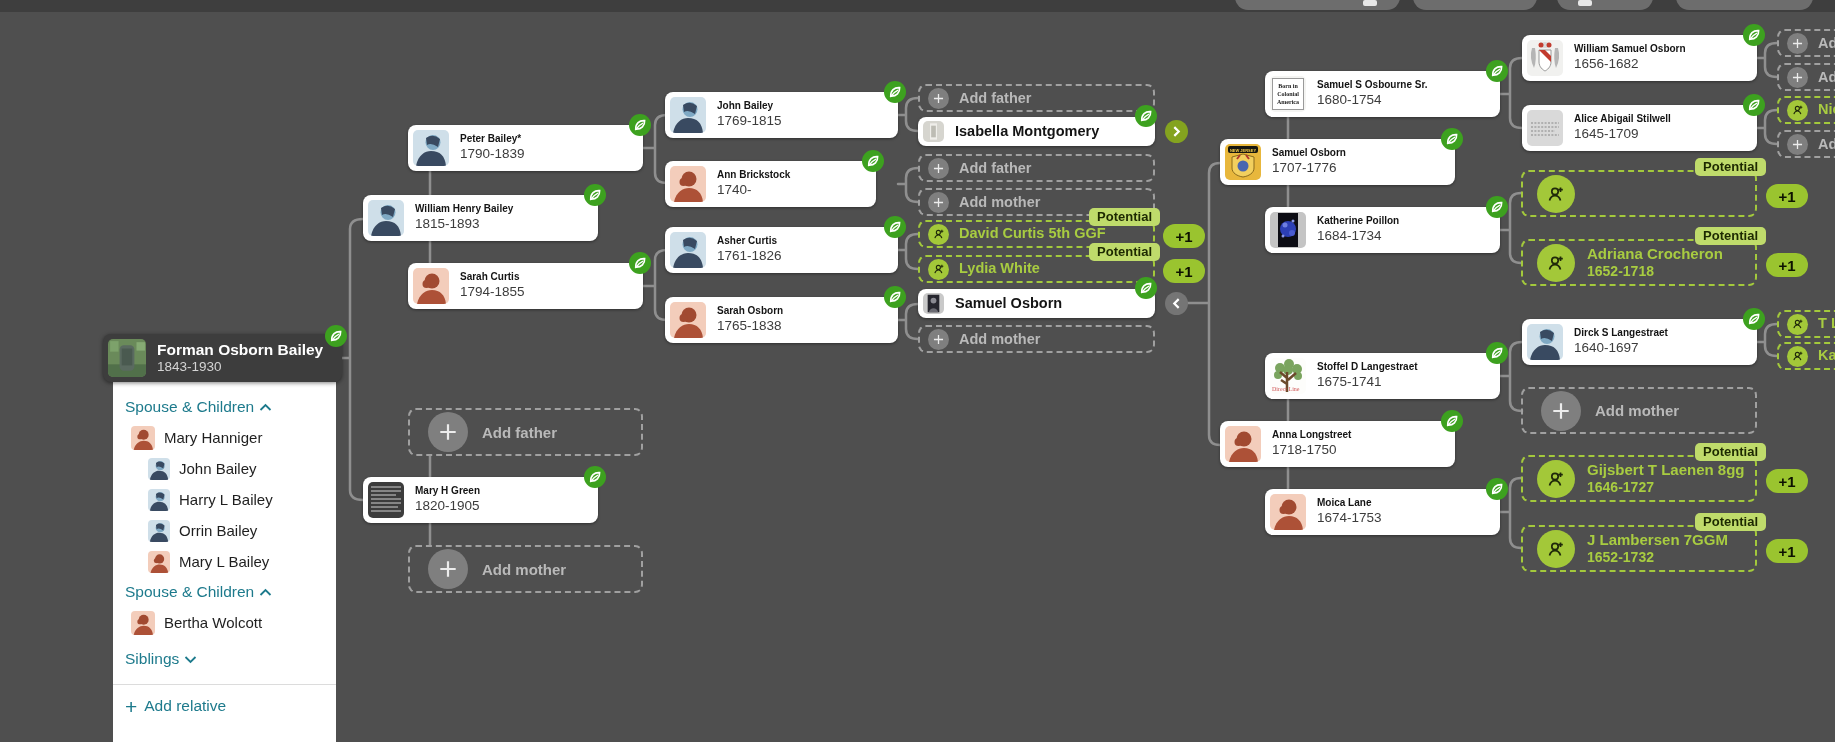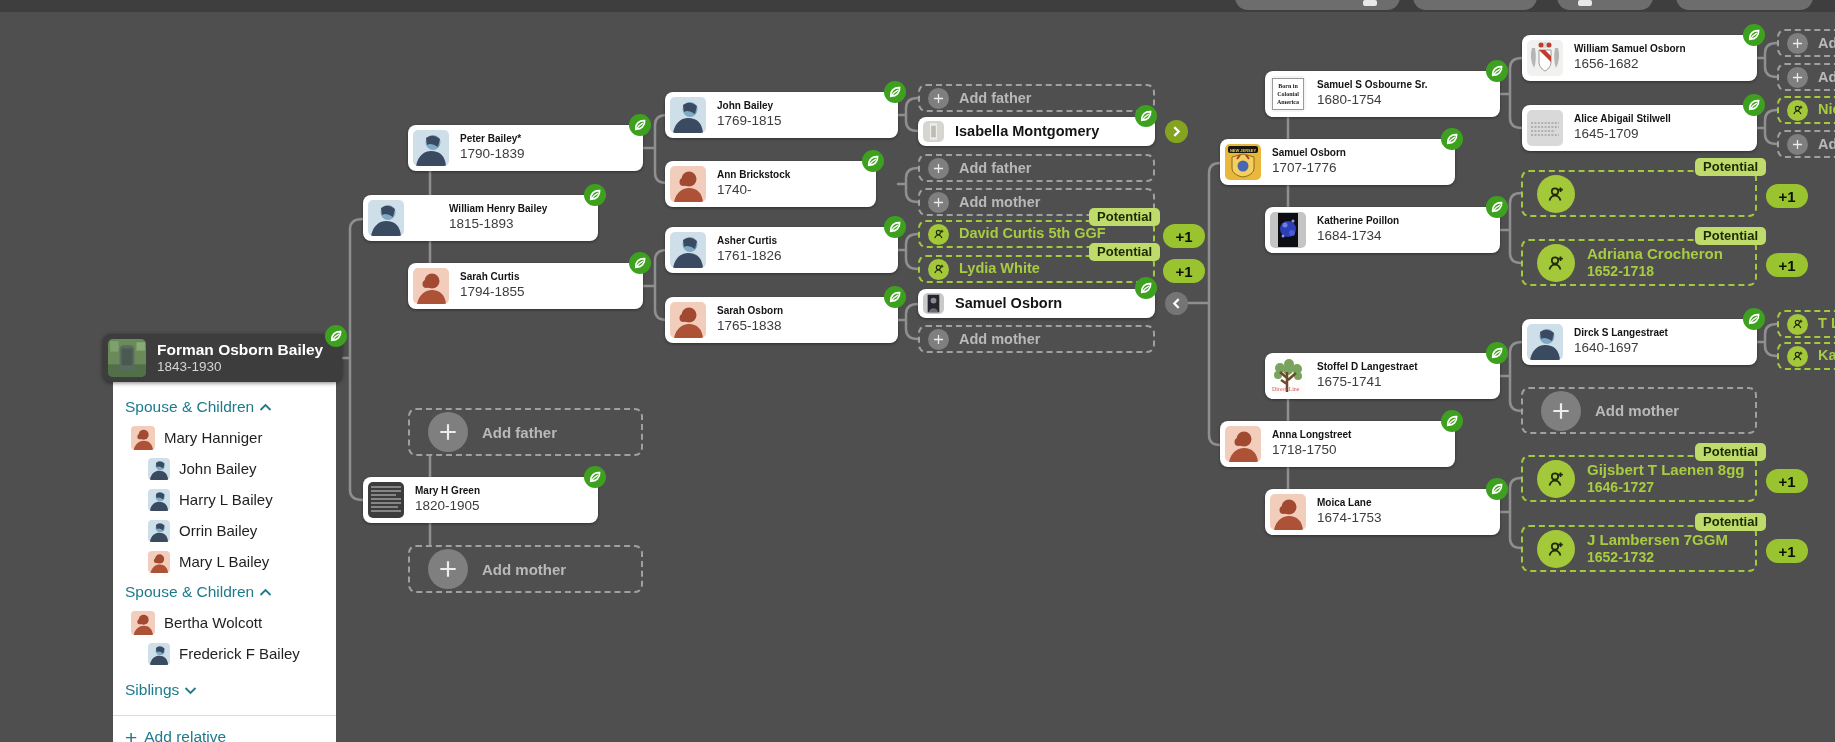--- a/index.html
+++ b/index.html
@@ -174,61 +174,52 @@
       </div>
       <div class="mrow spouse">
         <span class="mavatar" style="height: 24px; width: 24px;"><svg width="24" height="24" viewBox="0 0 36 36">
             <rect width="36" height="36" fill="#f3cdbb"></rect>
             <circle cx="19" cy="13" r="7.5" fill="#a14a31"></circle>
             <circle cx="13.5" cy="16" r="4" fill="#a14a31"></circle>
             <path d="M4 36 C6 26 13 22 19 22 C27 22 32 27 33 36 Z" fill="#ad5137"></path>
           </svg></span>
         <span class="mname">Bertha Wolcott</span>
       </div>
-      <div class="mrow child">
-        <span class="mavatar" style="height: 22px; width: 22px;"><svg width="22" height="22" viewBox="0 0 36 36">
+      <div class="sec-label" style="margin-top: 6px;">
+        <span>Siblings</span>
+        <span><svg width="13" height="9" viewBox="0 0 13 9">
+            <path d="M1.5 2 L6.5 7 L11.5 2" fill="none" stroke="#1d7a8c" stroke-width="1.8"></path>
+          </svg></span>
+      </div>
+      <div class="divider"></div>
+      <div id="add-relative">
+        <span class="plus">+</span>
+        <span>Add relative</span>
+      </div>
+    </div>
+
+  <div id="cards">
+      <div class="card white" style="left: 408px; top: 125px; width: 235px; height: 46px;">
+        <span class="photo" style="height: 36px; width: 36px;"><svg width="36" height="36" viewBox="0 0 36 36">
             <rect width="36" height="36" fill="#cfdfe9"></rect>
             <circle cx="20" cy="12.5" r="7.5" fill="#7fa9c4"></circle>
             <path d="M3 36 C5 25 12 21 18 21 C27 21 32 26 33 36 Z" fill="#394a61"></path>
             <path d="M13 8 Q20 3 27 9 L25 17 Q18 12 14 15 Z" fill="#394a61"></path>
           </svg></span>
-        <span class="mname">Frederick F Bailey</span>
-      </div>
-      <div class="sec-label" style="margin-top: 6px;">
-        <span>Siblings</span>
-        <span><svg width="13" height="9" viewBox="0 0 13 9">
-            <path d="M1.5 2 L6.5 7 L11.5 2" fill="none" stroke="#1d7a8c" stroke-width="1.8"></path>
-          </svg></span>
-      </div>
-      <div class="divider"></div>
-      <div id="add-relative">
-        <span class="plus">+</span>
-        <span>Add relative</span>
-      </div>
-    </div>
-
-  <div id="cards">
-      <div class="card white" style="left: 408px; top: 125px; width: 235px; height: 46px;">
-        <span class="photo" style="height: 36px; width: 36px;"><svg width="36" height="36" viewBox="0 0 36 36">
-            <rect width="36" height="36" fill="#cfdfe9"></rect>
-            <circle cx="20" cy="12.5" r="7.5" fill="#7fa9c4"></circle>
-            <path d="M3 36 C5 25 12 21 18 21 C27 21 32 26 33 36 Z" fill="#394a61"></path>
-            <path d="M13 8 Q20 3 27 9 L25 17 Q18 12 14 15 Z" fill="#394a61"></path>
-          </svg></span>
         <span class="ctext">
           <div class="cname">Peter Bailey*</div>
           <div class="cdates">1790-1839</div>
         </span>
         <span class="leaf" style="right: -8px; top: -11px;"><svg width="22" height="22" viewBox="0 0 22 22">
             <circle cx="11" cy="11" r="11" fill="#3da11f"></circle>
             <path d="M6.8 14.8 C6.6 9.6 10.2 6.2 15.6 6.6 C15.9 11.9 12.3 15.3 7.2 15.2 Z" fill="none" stroke="#fff" stroke-width="1.7"></path>
             <path d="M6.2 16 C8.4 13 11 10.6 14 9.2" fill="none" stroke="#fff" stroke-width="1.3"></path>
           </svg></span>
       </div>
-      <div class="card white" style="left: 363px; top: 195px; width: 235px; height: 46px; gap: 34px;">
+      <div class="card white" style="left: 363px; top: 195px; width: 235px; height: 46px;">
         <span class="photo" style="height: 36px; width: 36px;"><svg width="36" height="36" viewBox="0 0 36 36">
             <rect width="36" height="36" fill="#cfdfe9"></rect>
             <circle cx="20" cy="12.5" r="7.5" fill="#7fa9c4"></circle>
             <path d="M3 36 C5 25 12 21 18 21 C27 21 32 26 33 36 Z" fill="#394a61"></path>
             <path d="M13 8 Q20 3 27 9 L25 17 Q18 12 14 15 Z" fill="#394a61"></path>
           </svg></span>
         <span class="ctext">
           <div class="cname">William Henry Bailey</div>
           <div class="cdates">1815-1893</div>
         </span>

